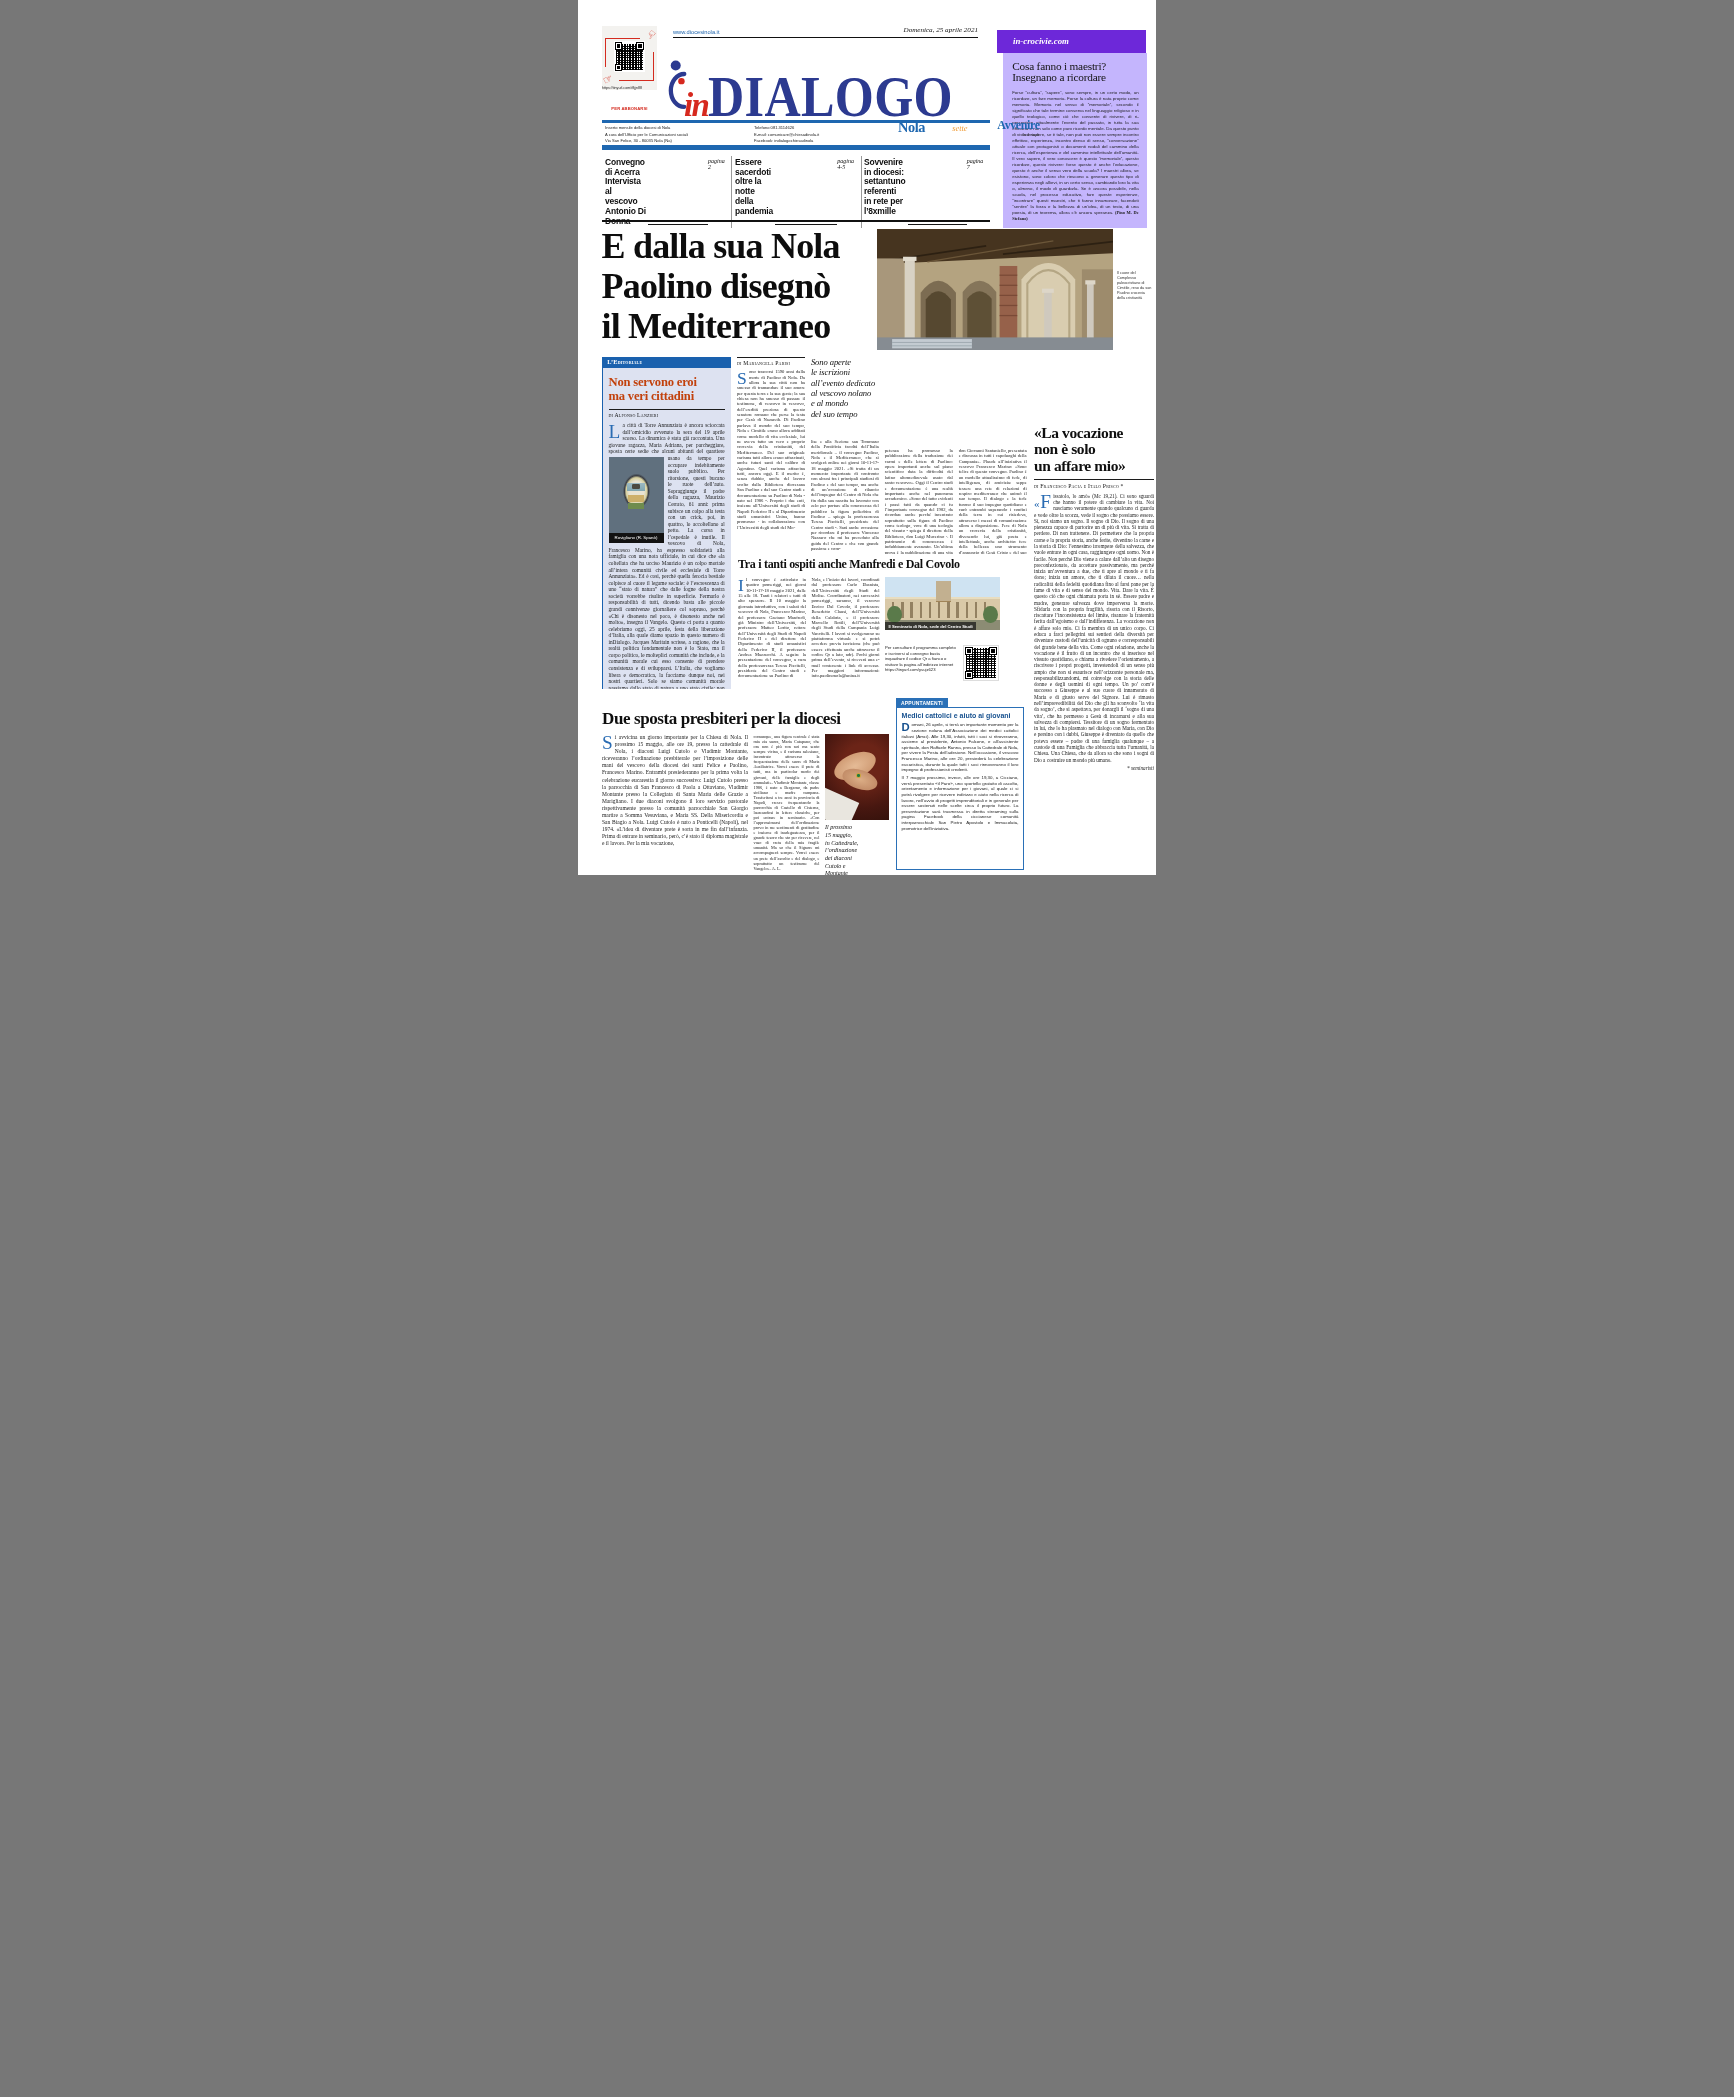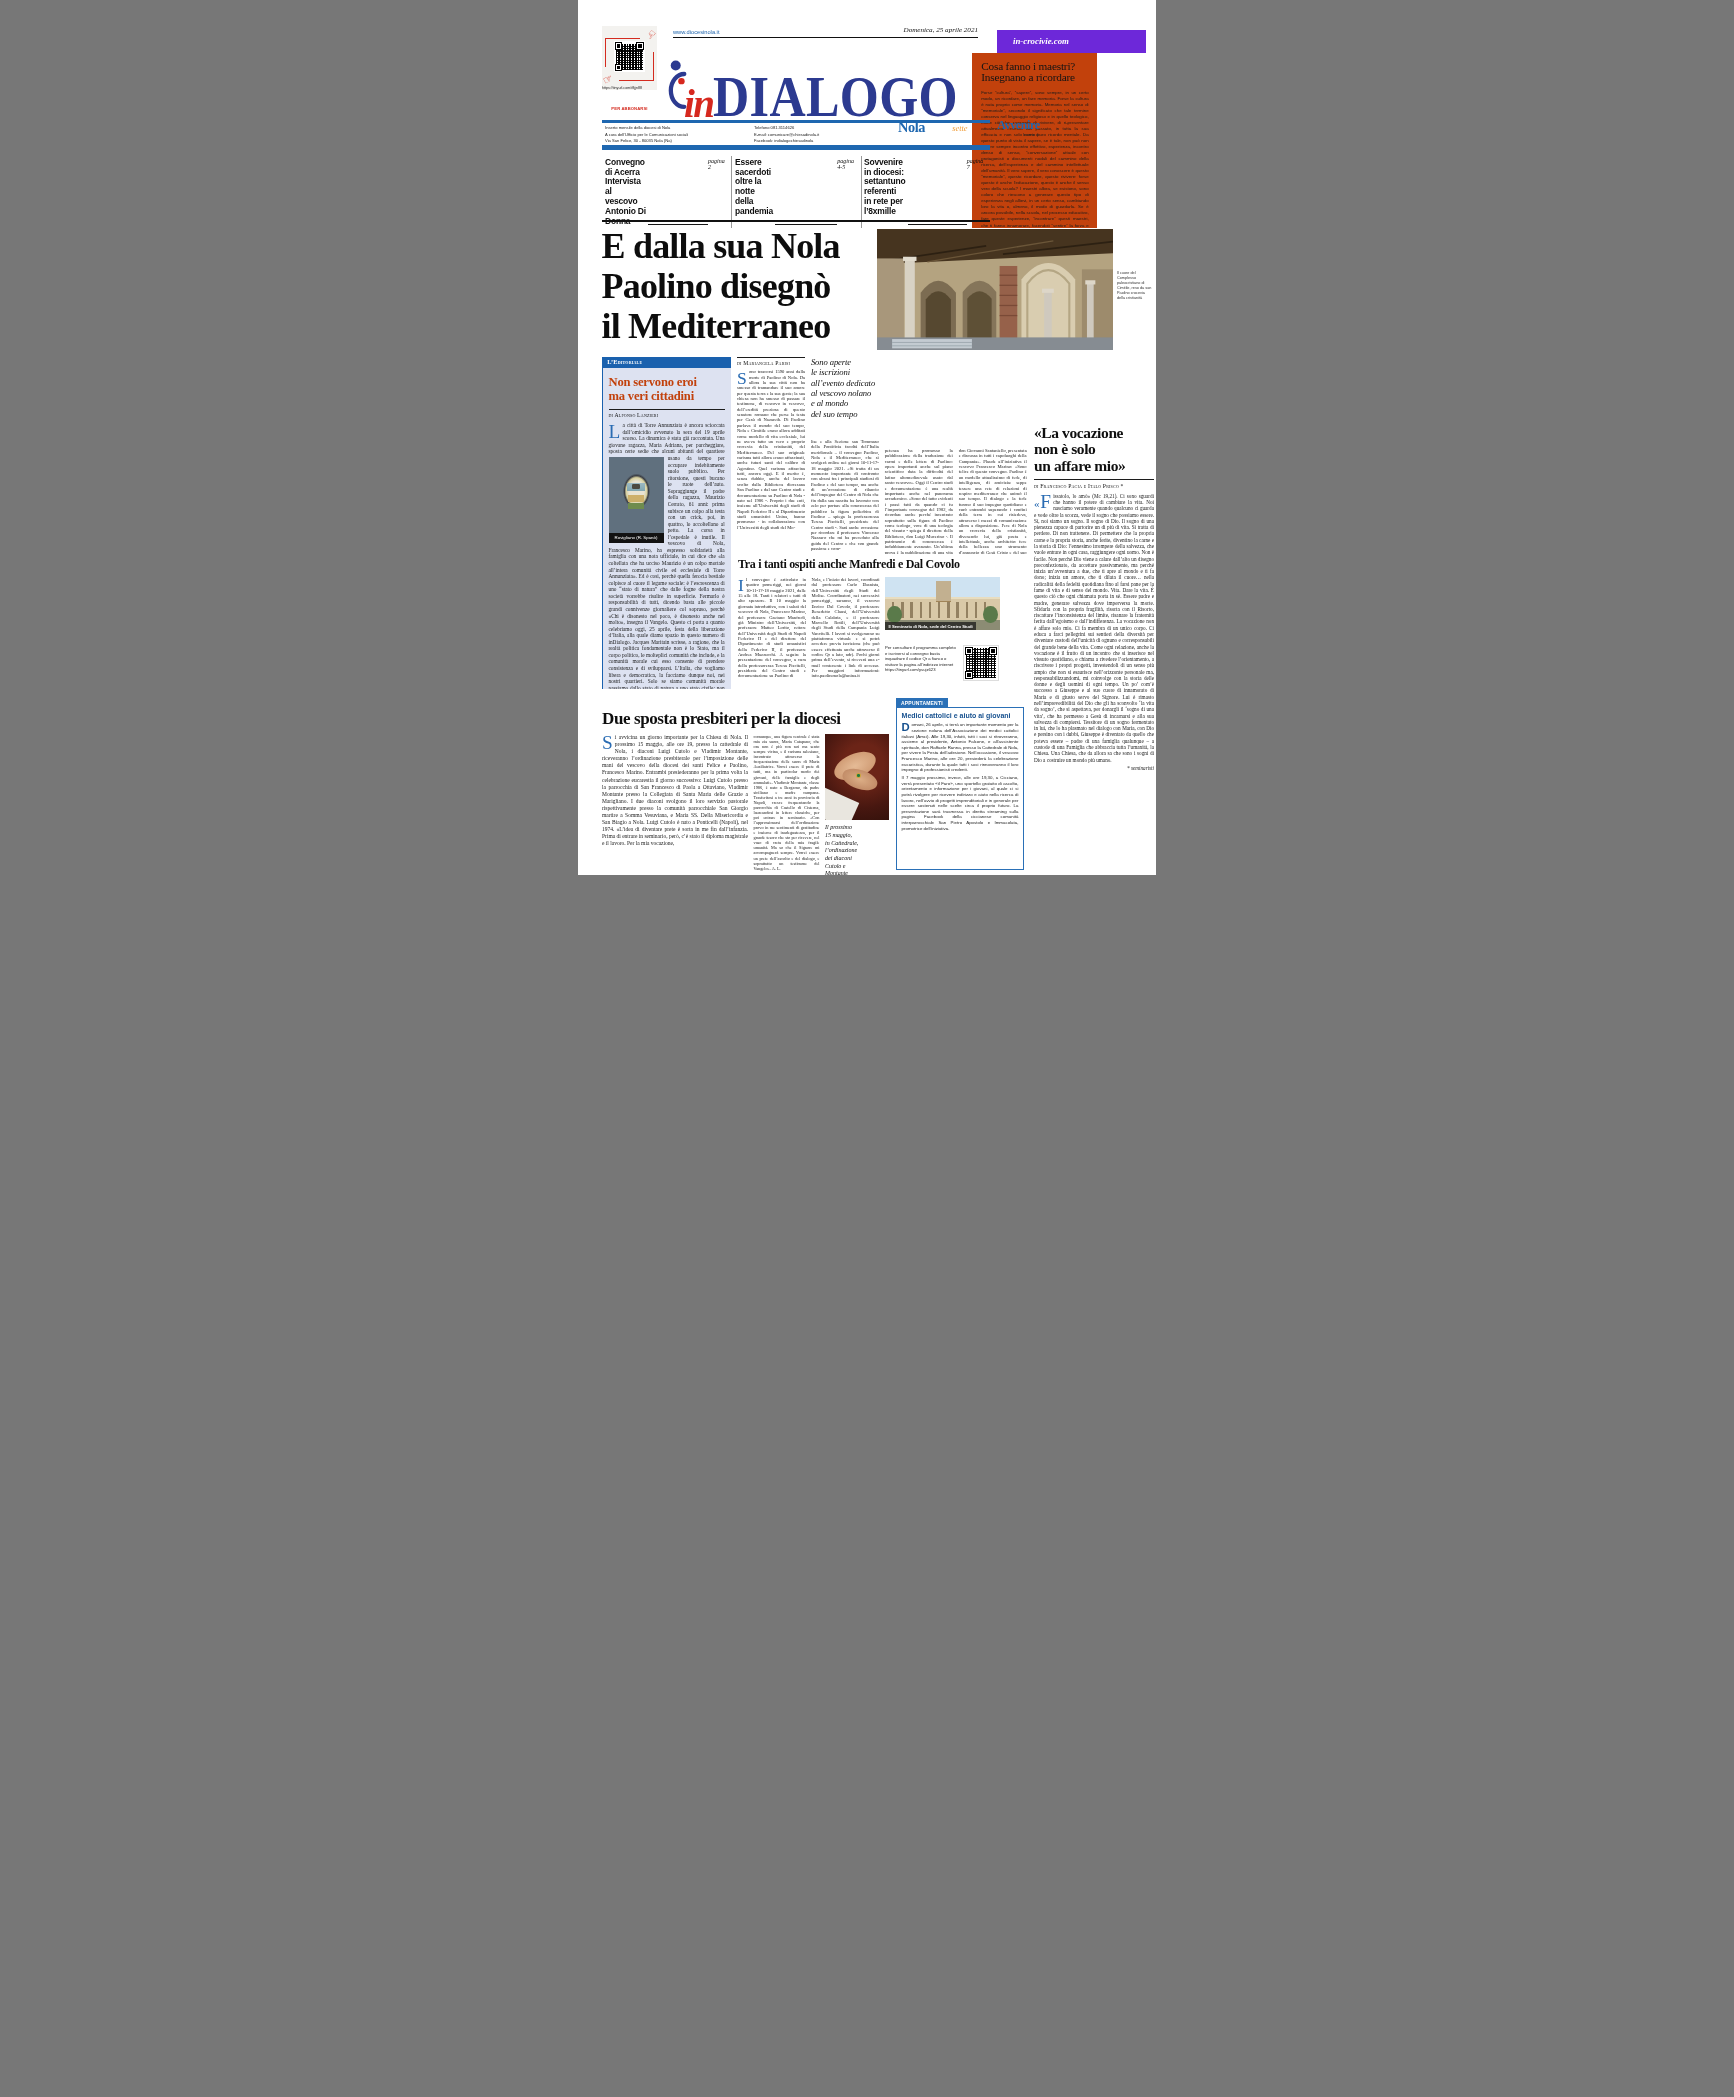--- a/index.html
+++ b/index.html
@@ -32,26 +32,26 @@
   .qr .fp.tl { left:3%; top:3%; } .qr .fp.tr { right:3%; top:3%; } .qr .fp.bl { left:3%; bottom:3%; }
   .sub-qr { left:11.7px; top:15px; width:31px; height:31px; }
   .sub-label { left:0; top:80px; width:55px; text-align:center; color:#d42b1f; font-weight:bold; font-size:4.2px; letter-spacing:0.1px; font-family:"Liberation Sans",sans-serif; }
   .sub-url { left:0; top:86px; width:63px; font-size:3.6px; font-family:"Liberation Sans",sans-serif; color:#222; }
 
   
   .site-url { left:95px; top:28.5px; font-family:"Liberation Sans",sans-serif; font-size:5.7px; color:#1c63ac; }
   .head-rule { left:95px; top:37px; width:305px; height:0.8px; background:#111; }
   .date { left:319px; top:26px; width:81px; font-style:italic; font-size:7.1px; text-align:right; color:#111; }
   .logo { left:87px; top:40px; height:78px; display:flex; align-items:flex-end; }
-  .logo-in { color:#d6281e; font-style:italic; font-weight:bold; font-size:39px; line-height:.72; letter-spacing:-1.7px; margin-left:-5.9px; }
+  .logo-in { color:#d6281e; font-style:italic; font-weight:bold; font-size:33px; line-height:.72; letter-spacing:-1.7px; margin-left:-5.9px; }
   .logo-dialogo { color:#2c3a90; font-weight:bold; font-size:57px; line-height:.76; letter-spacing:0.4px; transform:scaleX(.88); transform-origin:left bottom; }
 
   .crocivie-box { left:419px; top:30px; width:149px; height:23px; background:#6d28d9; color:#fff; font-style:italic; font-weight:bold; font-size:8.8px; padding:6.3px 0 0 16px; }
 
-  .pink-box { left:394px; top:53px; width:125px; height:175px; background:#c2410c; padding:7.6px 8.4px 0 9.2px; }
+  .pink-box { left:425px; top:53px; width:144px; height:175px; background:#c4b5fd; padding:7.6px 8.4px 0 9.2px; }
   .pink-title { font-size:11.3px; line-height:1.05; letter-spacing:-0.2px; color:#141414; margin-bottom:5.5px; }
   .pink-body { font-family:"Liberation Sans",sans-serif; font-size:4.4px; line-height:1.37; color:#1c1c1c; }
   .pink-author { font-weight:bold; font-family:"Liberation Serif",serif; }
 
   .band-thin { left:24px; top:120px; width:388px; height:2.5px; background:#1e67b0; }
   .band-thick { left:24px; top:145px; width:388px; height:5px; background:#1e67b0; }
   .info { font-family:"Liberation Sans",sans-serif; font-size:4.1px; line-height:1.62; color:#222; top:125px; }
   .info-left { left:27px; } .info-center { left:176px; }
   .nola-logo { left:320px; top:120px; width:92px; line-height:1; }
   .nola-row { display:flex; align-items:flex-start;gap:28px; }

